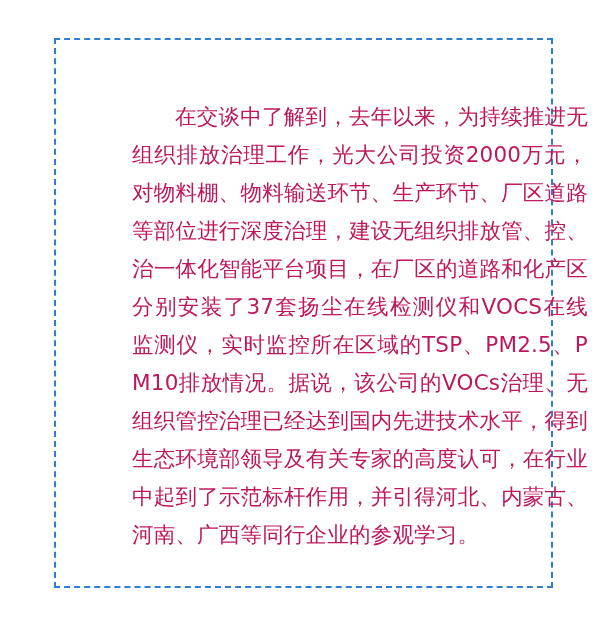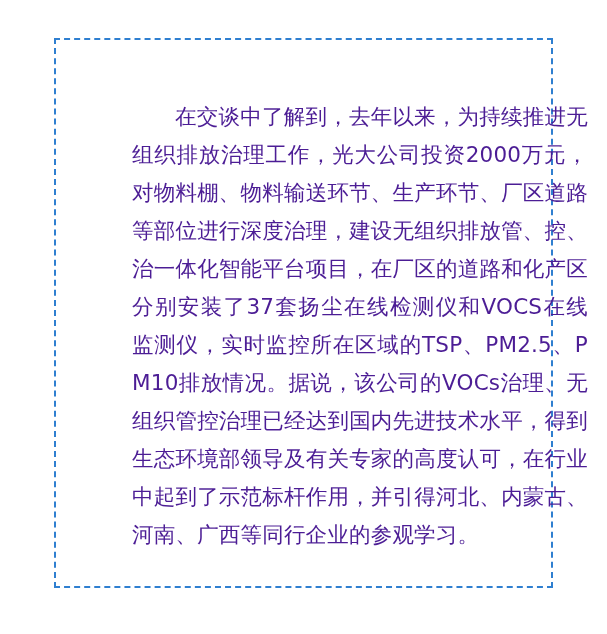--- a/index.html
+++ b/index.html
@@ -32,21 +32,21 @@
   }
   .text-body {
     position: absolute;
     left: 76px;
     top: 58px;
     width: 456px;
     height: 510px;
     box-sizing: border-box;
     font-size: 21.5px;
     line-height: 38px;
-    color: #4c1d95;
+    color: #be185d;
     text-align: justify;
     text-justify: inter-ideograph;
     text-indent: 2em;
     letter-spacing: 0.2px;
     white-space: pre-wrap;
     word-break: break-all;
     font-family: "DejaVu Sans", "Liberation Sans", sans-serif;
   }
 </style>
 </head>

